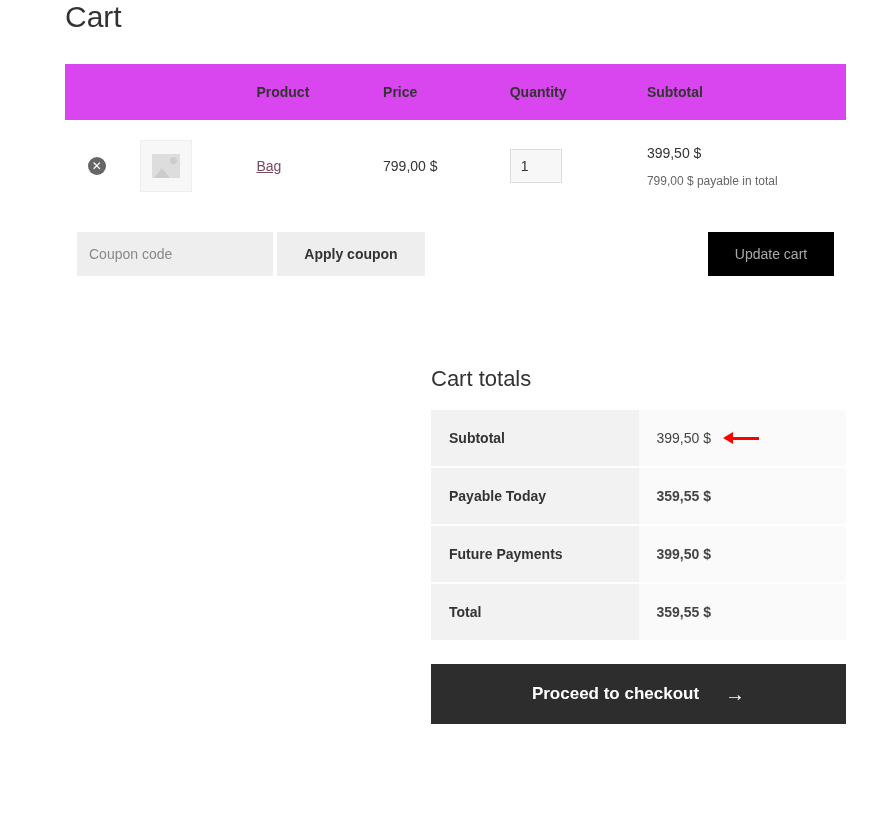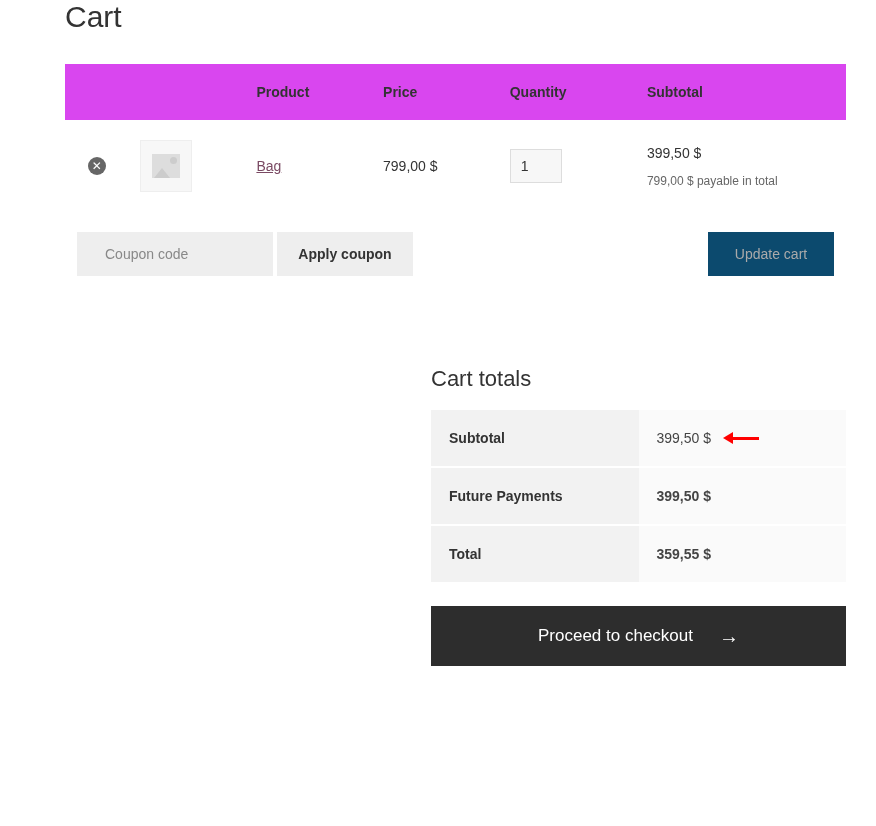--- a/index.html
+++ b/index.html
@@ -26,41 +26,41 @@
     .thumb-mtn { position: absolute; bottom: 0; left: 2px; width: 0; height: 0; border-left: 8px solid transparent; border-right: 8px solid transparent; border-bottom: 10px solid #ccc; }
     
     .product-link { color: #7a4a63; text-decoration: underline; }
     
     .qty-input { width: 52px; height: 34px; border: 1px solid #ddd; background: #f7f7f7; text-align: left; padding: 0 10px; font-size: 14px; color: #333; }
     
     .subtotal-note { font-size: 12px; color: #666; margin-top: 13px; }
     
     .actions-row td { padding: 0; background: #fff; }
     .actions-bar { display: flex; align-items: stretch; width: 100%; }
-    .coupon-input { width: 196px; height: 44px; background: #eee; border: none; padding: 0 28px; font-size: 14px; color: #666; }
+    .coupon-input { width: 196px; height: 44px; background: #eee; border: none; padding: 0 12px; font-size: 14px; color: #666; }
     .coupon-input::placeholder { color: #888; }
-    .apply-btn { width: 136px; height: 44px; background: #eee; border: none; font-size: 14px; font-weight: 700; color: #333; cursor: pointer; margin-left: 4px; }
-    .update-btn { width: 126px; height: 44px; background: #0c4a6e; border: none; font-size: 14px; color: #aaa; cursor: pointer; margin-left: auto; }
+    .apply-btn { width: 148px; height: 44px; background: #eee; border: none; font-size: 14px; font-weight: 700; color: #333; cursor: pointer; margin-left: 4px; }
+    .update-btn { width: 126px; height: 44px; background: #000000; border: none; font-size: 14px; color: #aaa; cursor: pointer; margin-left: auto; }
     
     .totals-section { width: 415px; margin-left: auto; margin-top: 70px; }
     .totals-heading { font-size: 22px; font-weight: 400; color: #333; margin-bottom: 18px; }
     .totals-table { width: 100%; border-collapse: collapse; }
     .totals-table th { background: #f2f2f2; text-align: left; font-size: 14px; font-weight: 700; padding: 20px 18px; color: #333; width: 50%; }
     .totals-table td { background: #fafafa; text-align: left; font-size: 14px; padding: 20px 18px; color: #444; position: relative; }
     .totals-table tr { border-bottom: 2px solid #fff; }
     .totals-table td.strong, .totals-table td .strong { font-weight: 700; }
     .remove-link { color: #7a4a63; text-decoration: underline; cursor: pointer; }
     
     .arrow-annot { position: absolute; width: 36px; height: 10px; display: flex; align-items: center; }
     .arrow-line { height: 3px; flex: 1; background: red; }
     .arrow-head { width: 0; height: 0; border-top: 6px solid transparent; border-bottom: 6px solid transparent; border-right: 10px solid red; }
     .arrow1 { top: 50%; transform: translateY(-50%); left: 84px; }
     .arrow2 { top: 50%; transform: translateY(-50%); left: 150px; }
     
-    .checkout-btn { display: flex; align-items: center; justify-content: center; width: 100%; height: 60px; background: #2d2d2d; color: #fff; font-size: 17px; font-weight: 400; border: none; cursor: pointer; margin-top: 22px; gap: 12px; }
+    .checkout-btn { display: flex; align-items: center; justify-content: center; width: 100%; height: 60px; background: #2d2d2d; color: #fff; font-size: 17px; font-weight: 700; border: none; cursor: pointer; margin-top: 22px; gap: 12px; }
     .checkout-arrow { margin-left: 14px; font-size: 20px; }
   </style>
 </head>
 <body>
 
 <div class="container">
   <h1 class="page-title">Cart</h1>
 
   <table class="cart-table">
     <thead>
@@ -118,20 +118,24 @@
         <th>Subtotal</th>
         <td>
           <span>399,50 $</span>
           <span class="arrow-annot arrow1">
                 <span class="arrow-head"></span>
                 <span class="arrow-line"></span>
               </span>
         </td>
       </tr>
       <tr>
+        <th>Payable Today</th>
+        <td class="strong">359,55 $</td>
+      </tr>
+      <tr>
         <th>Future Payments</th>
         <td class="strong">399,50 $</td>
       </tr>
       <tr>
         <th>Total</th>
         <td class="strong">359,55 $</td>
       </tr>
     </tbody>
       </table>
     <button class="checkout-btn">

